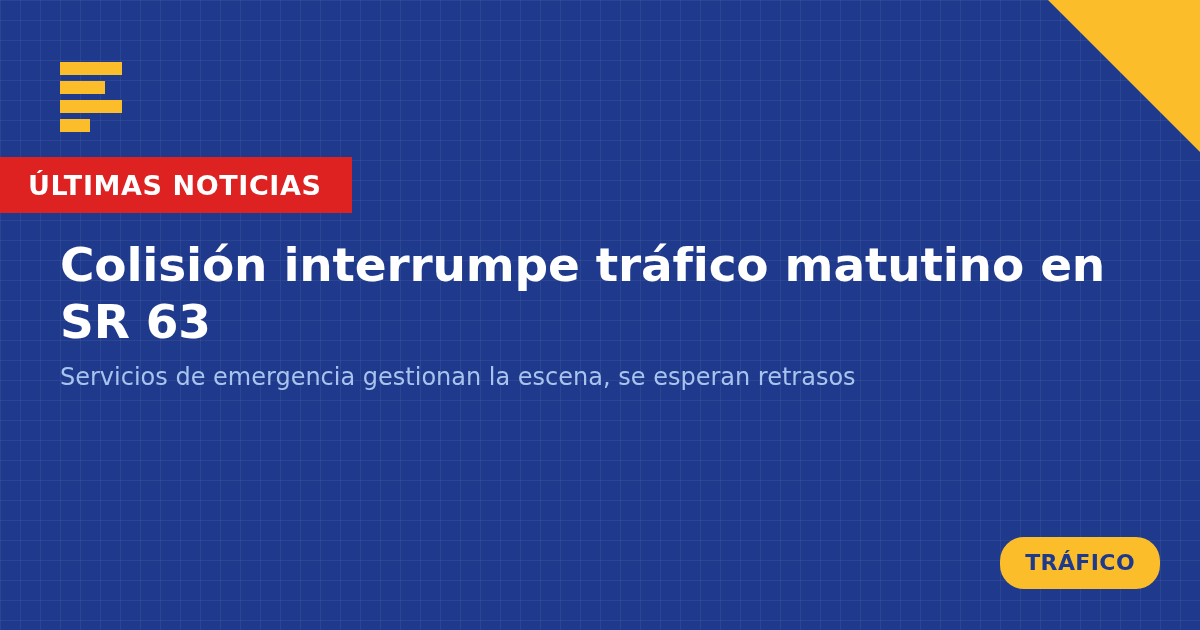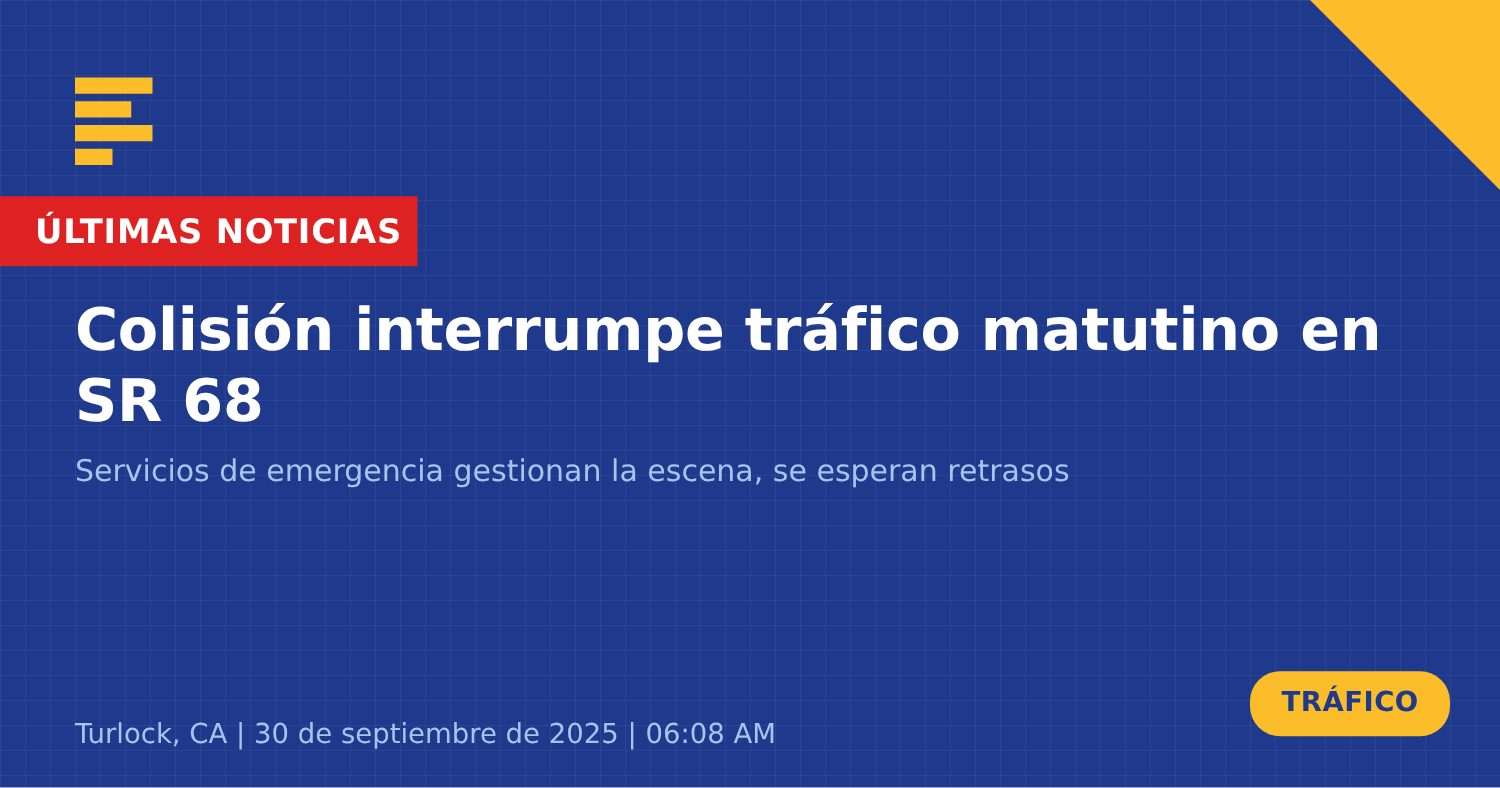--- a/index.html
+++ b/index.html
@@ -49,21 +49,21 @@
   .logo-bar.b1{ width:62px; }
   .logo-bar.b2{ width:45px; }
   .logo-bar.b3{ width:62px; }
   .logo-bar.b4{ width:30px; }
 
   
   .breaking-badge{
     position:absolute;
     left:0; top:157px;
     height:56px;
-    padding:0 12px 0 28px;
+    padding:0 30px 0 28px;
     background:#de2222;
     display:flex; align-items:center;
     z-index:3;
   }
   .breaking-badge-label{
     color:#ffffff;
     font-size:27px;
     font-weight:bold;
     letter-spacing:.6px;
     line-height:1;
@@ -139,23 +139,22 @@
     <span class="logo-bar b1"></span>
     <span class="logo-bar b2"></span>
     <span class="logo-bar b3"></span>
     <span class="logo-bar b4"></span>
   </div>
 
   <div class="breaking-badge">
     <span class="breaking-badge-label">ÚLTIMAS NOTICIAS</span>
   </div>
 
-  <h1 class="headline">Colisión interrumpe tráfico matutino en SR 68</h1>
+  <h1 class="headline">Colisión interrumpe tráfico matutino en SR 63</h1>
 
   <p class="subheadline">Servicios de emergencia gestionan la escena, se esperan retrasos</p>
 
-  <div class="meta-line">Turlock, CA | 30 de septiembre de 2025 | 06:08 AM</div>
 
   <div class="category-pill">
     <span class="category-pill-label">TRÁFICO</span>
   </div>
 
 </div>
 
 </body></html>

